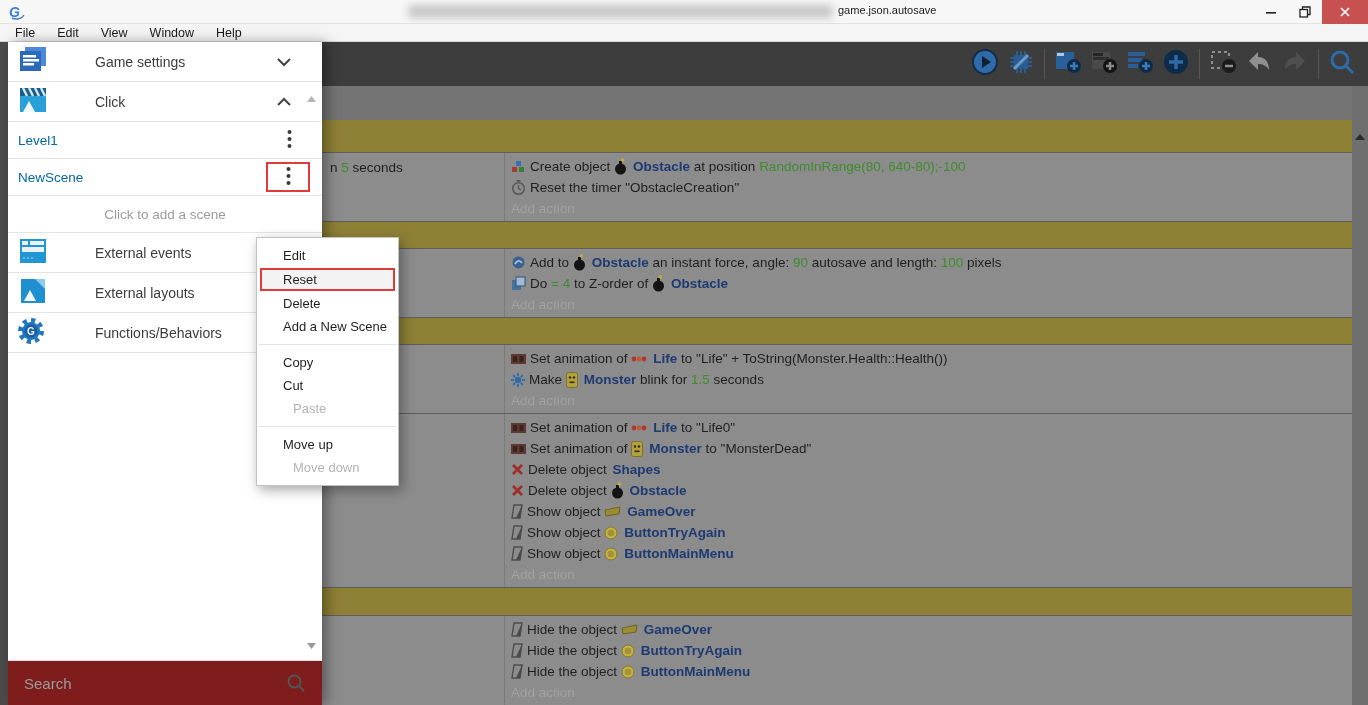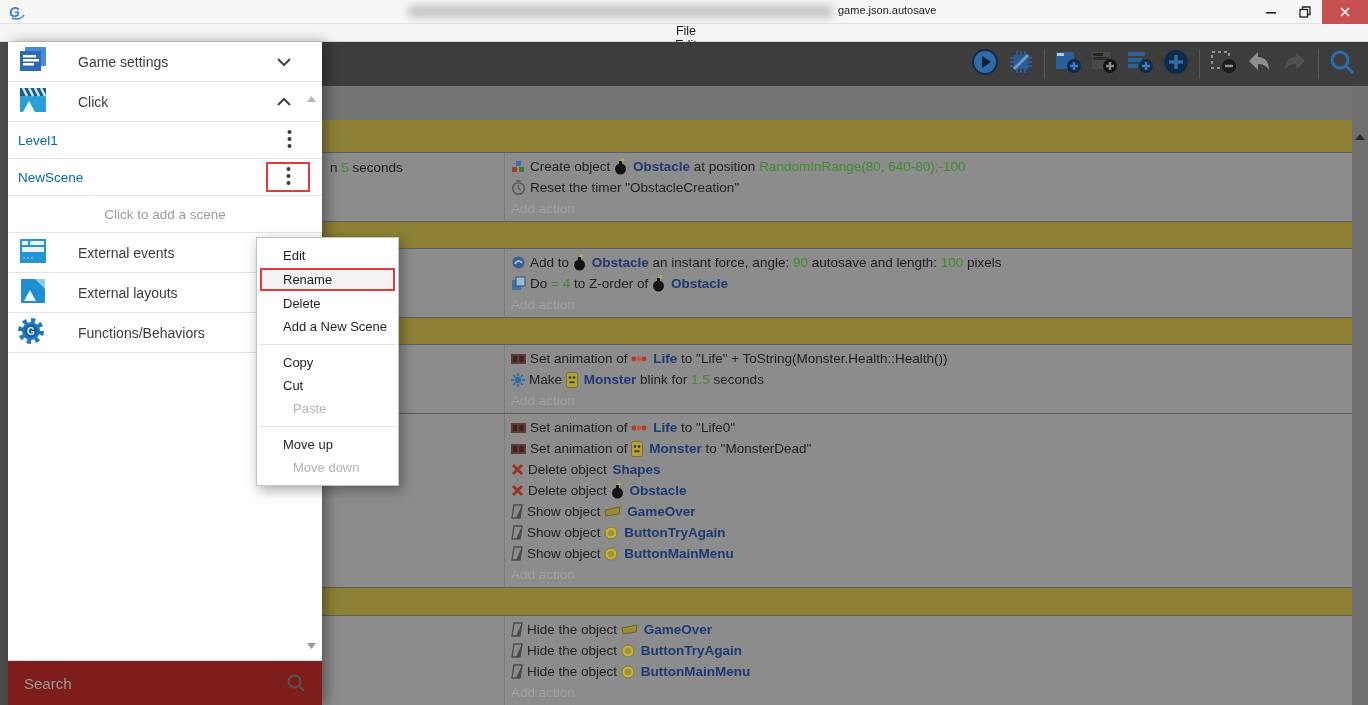--- a/index.html
+++ b/index.html
@@ -9,21 +9,21 @@
   
   .titlebar { position:absolute; left:0; top:0; width:100%; height:24px; background:#f7f7f7; border-bottom:1px solid #e3e3e3; }
   .app-logo { position:absolute; left:8px; top:3px; width:18px; height:18px; }
   .blur-blob { position:absolute; left:408px; top:5px; width:425px; height:13px; background:#bdbdbd; filter:blur(4px); border-radius:3px; opacity:.85; }
   .win-title { position:absolute; left:838px; top:4px; font-size:11px; color:#1a1a1a; }
   .win-controls { position:absolute; right:0; top:0; height:24px; display:flex; }
   .wc { width:34px; height:24px; display:flex; align-items:center; justify-content:center; }
   .wc.close { width:46px; background:#c75050; }
 
   
-  .menubar { position:absolute; left:0; top:24px; width:100%; height:18px; background:#f5f5f5; border-bottom:1px solid #d8d8d8; display:flex; align-items:center; padding-left:4px;flex-direction:column; }
+  .menubar { position:absolute; left:0; top:24px; width:100%; height:18px; background:#f5f5f5; border-bottom:1px solid #d8d8d8; display:flex; align-items:center; padding-left:4px; }
   .menu-item { padding:0 11px; font-size:12.5px; color:#1a1a1a; height:100%; display:flex; align-items:center; }
 
   
   .main { position:absolute; left:0; top:42px; width:1368px; height:663px; background:#3d3d3d; }
   .toolbar { position:absolute; left:0; top:0; width:100%; height:44px; background:#3d3d3d; display:flex; align-items:center; justify-content:flex-end; padding-right:8px; }
   .tb-btn { width:36px; height:36px; display:flex; align-items:center; justify-content:center; }
   .tb-sep { width:1px; height:30px; background:#575757; margin:0 5px; }
 
   .sheet { position:absolute; left:0; top:44px; width:1368px; height:619px; background:#747474; padding-top:34px; overflow:hidden; }
   .blocks { width:1352px; }
@@ -38,21 +38,21 @@
   .o { color:#1e3a72; font-weight:bold; white-space:pre; padding-left:2px; }
   .add { color:#a2a2a2; }
   .vscroll { position:absolute; right:0; top:0; width:16px; height:100%; background:#6f6f6f; }
   .vscroll .up { position:absolute; left:3px; top:40px; }
   .left-strip { position:absolute; left:0; top:42px; width:8px; height:663px; background:#4b4b4b; z-index:9; }
 
   
   .sidebar { position:absolute; left:8px; top:42px; width:314px; height:663px; background:#fff; z-index:10; box-shadow:5px 0 12px rgba(0,0,0,.35); }
   .pm-header { height:34px; background:#9b00c8; color:#fff; display:flex; align-items:center; padding:0 14px; font-size:15px; }
   .pm-close { margin-left:auto; display:flex; align-items:center; cursor:default; }
-  .row { display:flex; align-items:center; border-bottom:1px solid #e4e4e4; position:relative; background:#fff; }
+  .row { display:flex; align-items:center; border-bottom:1px solid #e4e4e4; position:relative; background:#fff;gap:17px; }
   .row.section { height:40px; padding-left:8px; }
   .row-icon { width:34px; height:30px; margin-right:28px; display:inline-flex; align-items:center; }
   .row-label { font-size:14px; color:#3c3c3c; }
   .chev { position:absolute; right:30px; display:flex; }
   .row.scene { height:37px; padding-left:10px; font-size:13.5px; color:#0369a1; }
   .kebab-btn { position:absolute; right:26px; width:14px; display:flex; justify-content:center; }
   .kebab-box { position:absolute; right:12px; width:44px; height:30px; border:2px solid #e03a3a; display:flex; align-items:center; justify-content:center; }
   .kebab-box .kebab-btn { position:static; }
   .row.hint { height:37px; justify-content:center; color:#9b9b9b; font-size:13.5px; }
   .sb-up { position:absolute; right:6px; top:46px; }
@@ -619,21 +619,21 @@
           <svg width="20" height="20">
             <circle cx="8.5" cy="8.5" r="6" fill="none" stroke="#555" stroke-width="2"></circle>
             <line x1="13" y1="13" x2="18" y2="18" stroke="#555" stroke-width="2"></line>
           </svg>
         </span>
     </div>
   </div>
 
   <div class="ctx" id="ctxmenu">
       <div class="ctx-item">Edit</div>
-      <div class="ctx-item hl">Rename</div>
+      <div class="ctx-item hl">Reset</div>
       <div class="ctx-item">Delete</div>
       <div class="ctx-item">Add a New Scene</div>
       <div class="ctx-sep"></div>
       <div class="ctx-item">Copy</div>
       <div class="ctx-item">Cut</div>
       <div class="ctx-item dis">Paste</div>
       <div class="ctx-sep"></div>
       <div class="ctx-item">Move up</div>
       <div class="ctx-item dis">Move down</div>
     </div>

